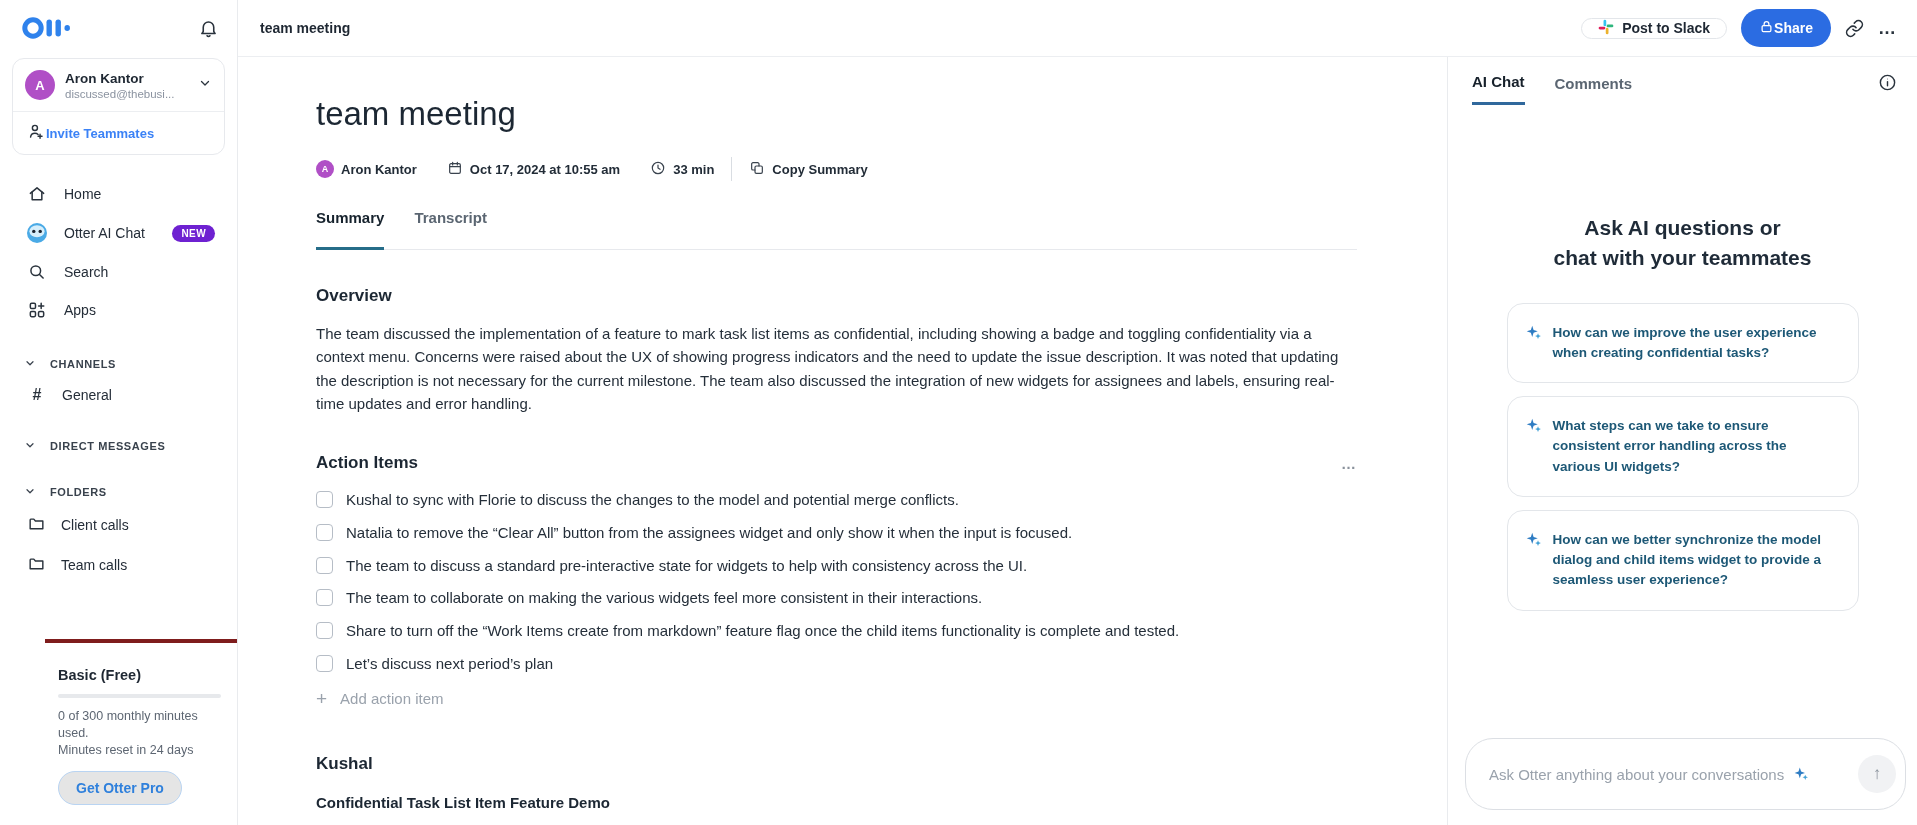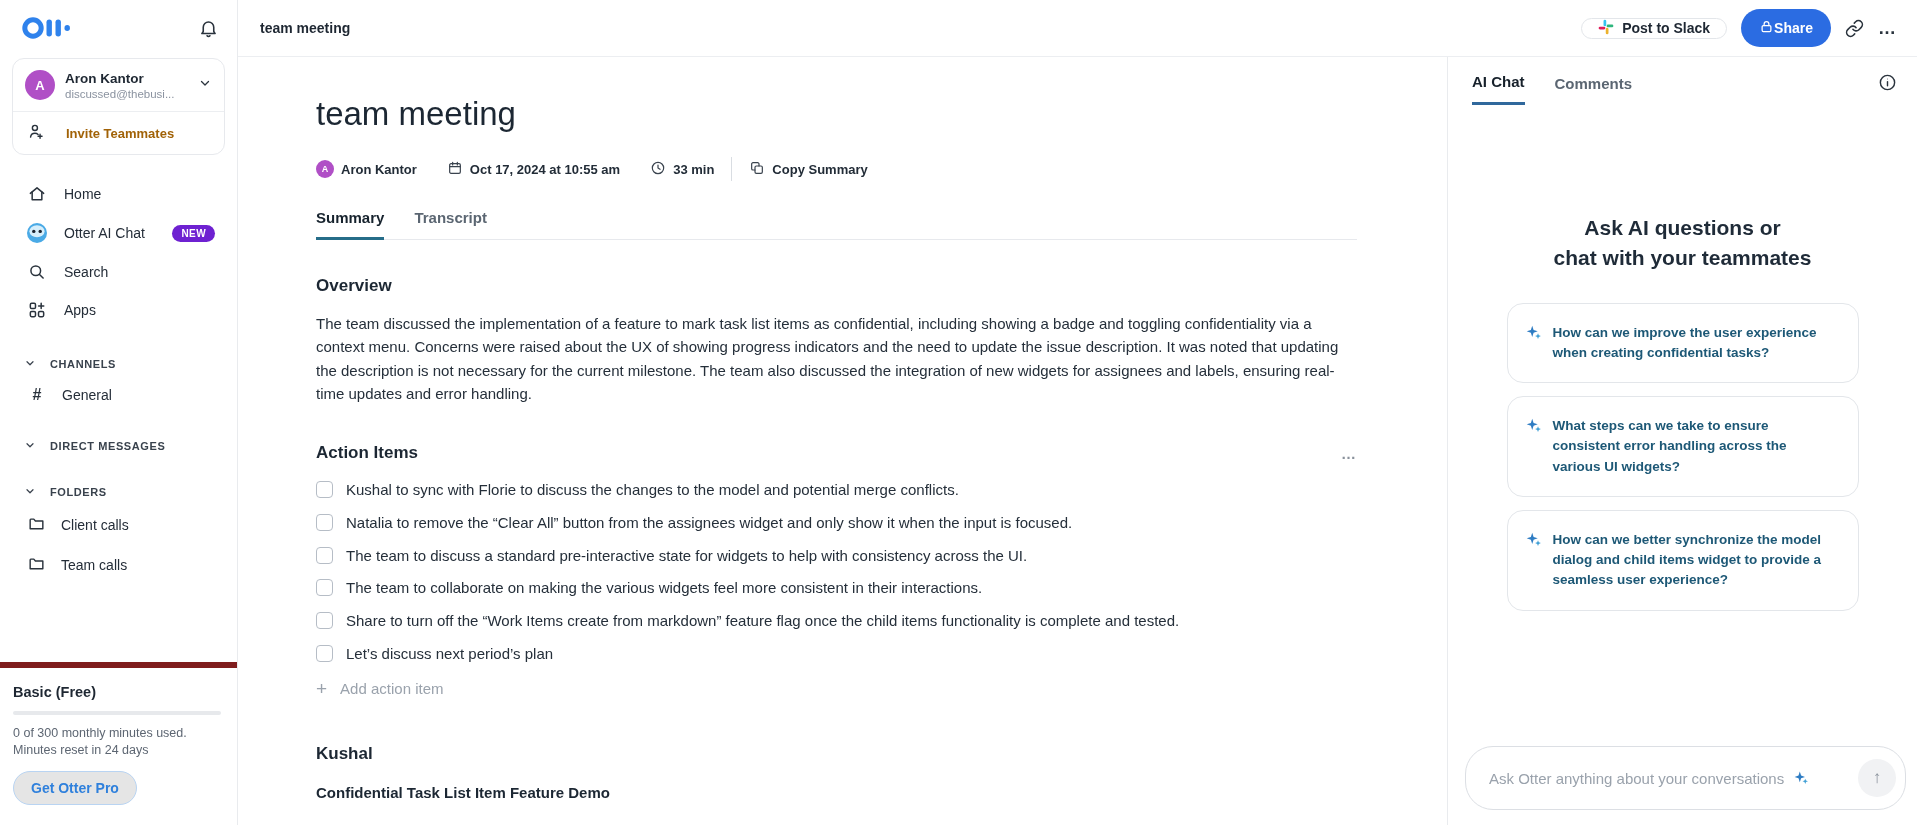--- a/index.html
+++ b/index.html
@@ -14,36 +14,36 @@
     padding:4px 18px 10px 22px; }
   .logo svg { display:block; }
   .icon-btn { background:none; border:none; cursor:pointer; color:#2a333d; display:flex; }
   .profile-card { margin:8px 12px 14px 12px; border:1px solid #e7e9ed; border-radius:12px; background:#fff; }
   .profile-row { display:flex; align-items:center; gap:10px; padding:11px 12px; cursor:pointer; }
   .avatar { width:30px; height:30px; min-width:30px; border-radius:50%; background:#b04fc6; color:#fff;
     font-size:13px; font-weight:bold; display:flex; align-items:center; justify-content:center; }
   .profile-text { flex:1; overflow:hidden; }
   .profile-name { font-size:13.5px; font-weight:bold; color:#1e2732; }
   .profile-email { font-size:11.5px; color:#8b93a0; margin-top:2px; white-space:nowrap; }
-  .invite-row { display:flex; align-items:center; gap:20px; padding:10px 14px; border-top:1px solid #eceef1;
-    font-size:13px; font-weight:bold; color:#a16207; cursor:pointer; }
+  .invite-row { display:flex; align-items:center; gap:0; padding:10px 14px; border-top:1px solid #eceef1;
+    font-size:13px; font-weight:bold; color:#3b82f6; cursor:pointer; }
   .nav { padding:6px 0 2px; }
   .nav-item { display:flex; align-items:center; gap:16px; padding:9px 16px 9px 26px;
     font-size:14px; color:#242d38; cursor:pointer; }
   .nav-item .ni-icon { width:22px; display:flex; justify-content:center; color:#2a333d; }
   .badge-new { margin-left:auto; margin-right:6px; background:#6e21d1; color:#fff; font-size:10px;
     font-weight:bold; letter-spacing:.4px; padding:3px 9px; border-radius:9px; }
   .side-section { margin-top:20px; }
   .section-head { display:flex; align-items:center; gap:14px; padding:6px 16px 6px 24px;
     font-size:11px; font-weight:bold; letter-spacing:.6px; color:#39424d; cursor:pointer; }
   .section-head svg { color:#39424d; }
   .section-item { display:flex; align-items:center; gap:15px; padding:9px 16px 9px 27px;
     font-size:14px; color:#242d38; cursor:pointer; }
   .hash-glyph { font-size:16px; font-weight:bold; color:#2a333d; width:20px; text-align:center; }
-  .plan { margin-top:auto; border-top:6px solid #7f1d1d; padding:16px 16px 20px 13px; }
+  .plan { margin-top:auto; border-top:4px solid #7f1d1d; padding:24px 16px 20px 13px;margin-left:45px; }
   .plan-name { font-size:14.5px; font-weight:bold; color:#1e2732; }
   .plan-bar { height:4px; background:#e7e9ec; border-radius:2px; margin:11px 0 10px; }
   .plan-line { font-size:12.5px; color:#5d6672; line-height:1.35; }
   .pro-btn { margin-top:12px; display:inline-block; background:#e5e5e5; border:1px solid #b9d4f2;
     color:#2f80dc; font-size:14px; font-weight:bold; padding:8px 17px; border-radius:19px; cursor:pointer; }
 
   
   .right-col { flex:1; display:flex; flex-direction:column; min-width:0; }
   .topbar { height:57px; min-height:57px; border-bottom:1px solid #eceef1; display:flex;
     align-items:center; justify-content:space-between; padding:0 20px 0 22px; }
@@ -63,21 +63,21 @@
   .meta-row { display:flex; align-items:center; gap:11px; margin-top:24px;
     font-size:13px; font-weight:bold; color:#222c37; }
   .meta-avatar { width:18px; height:18px; border-radius:50%; background:#b04fc6; color:#fff;
     font-size:9px; font-weight:bold; display:flex; align-items:center; justify-content:center; }
   .meta-group { display:flex; align-items:center; gap:7px; cursor:default; }
   .meta-group svg { color:#3a434e; }
   .meta-gap { width:8px; }
   .meta-divider { width:1px; height:24px; background:#d9dde2; margin:0 6px; }
   .copy-summary { cursor:pointer; }
   .tabs { display:flex; gap:30px; margin-top:28px; border-bottom:1px solid #e7e9ed; }
-  .tab { font-size:15px; padding-bottom:11px; cursor:pointer; color:#5b6672; font-weight:bold; }
+  .tab { font-size:15px; padding-bottom:21px; cursor:pointer; color:#5b6672; font-weight:bold; }
   .tab.active { color:#16222d; border-bottom:3px solid #266d89; margin-bottom:-1px; }
   .sec-heading { font-size:17px; font-weight:bold; color:#1c2733; }
   .overview-h { margin-top:36px; }
   .overview-p { margin-top:16px; font-size:15px; line-height:1.55; color:#252f3a; max-width:1045px; }
   .ai-head-row { margin-top:38px; max-width:1045px; display:flex; align-items:center; justify-content:space-between; }
   .ai-more { color:#8a929c; font-size:15px; font-weight:bold; letter-spacing:1px; cursor:pointer; }
   .action-list { margin-top:16px; max-width:960px; }
   .action-item { display:flex; align-items:flex-start; gap:13px; margin-bottom:11px;
     font-size:15px; line-height:1.45; color:#252f3a; }
   .checkbox { width:17px; height:17px; min-width:17px; border:1.5px solid #b6bdc6; border-radius:4px;
@@ -96,21 +96,21 @@
   .ptab.active { color:#17212b; border-bottom:3px solid #30689c; }
   .panel-info { position:absolute; right:20px; top:16px; color:#2a333d; cursor:pointer; }
   .panel-body { flex:1; overflow:hidden; }
   .headline { margin-top:108px; text-align:center; font-size:21px; font-weight:bold;
     color:#1f2b38; line-height:1.42; }
   .cards { margin:30px auto 0; width:352px; display:flex; flex-direction:column; gap:13px; }
   .sugg-card { border:1px solid #e3e6ea; border-radius:16px; background:#fff; padding:19px 20px 19px 17px;
     display:flex; gap:11px; cursor:pointer; }
   .sugg-card svg { flex:none; margin-top:1px; }
   .sugg-text { font-size:13.5px; font-weight:bold; color:#1d5876; line-height:1.5; }
-  .ask-bar { position:absolute; left:17px; right:11px; bottom:15px; height:64px; border:1px solid #dcdfe4;
+  .ask-bar { position:absolute; left:17px; right:11px; bottom:15px; height:72px; border:1px solid #dcdfe4;
     border-radius:28px; background:#fff; display:flex; align-items:center; padding:0 9px 0 23px; cursor:text; }
   .ask-placeholder { color:#9aa2ac; font-size:15px; }
   .ask-spark { margin-left:9px; display:flex; }
   .send-btn { margin-left:auto; width:38px; height:38px; border-radius:50%; border:none; background:#f1f2f4;
     color:#8a929c; font-size:17px; cursor:pointer; display:flex; align-items:center; justify-content:center; }
 </style>
 </head>
 <body>
 
 <div class="app">

